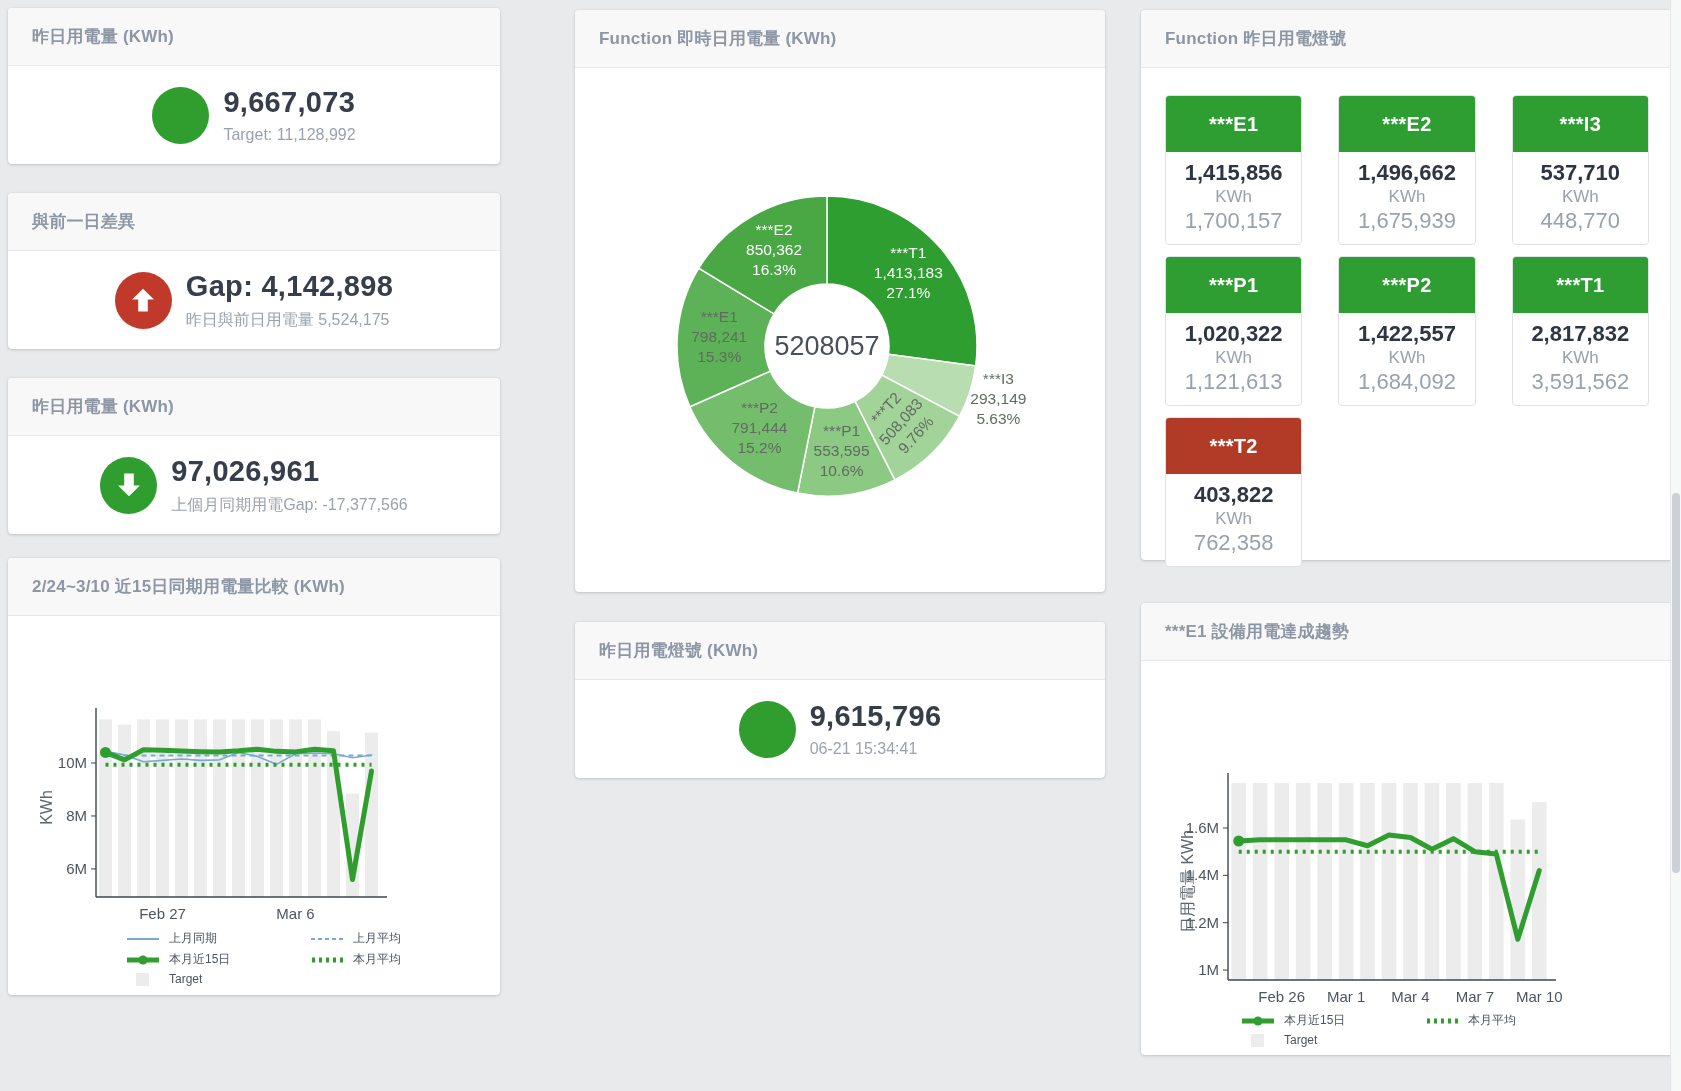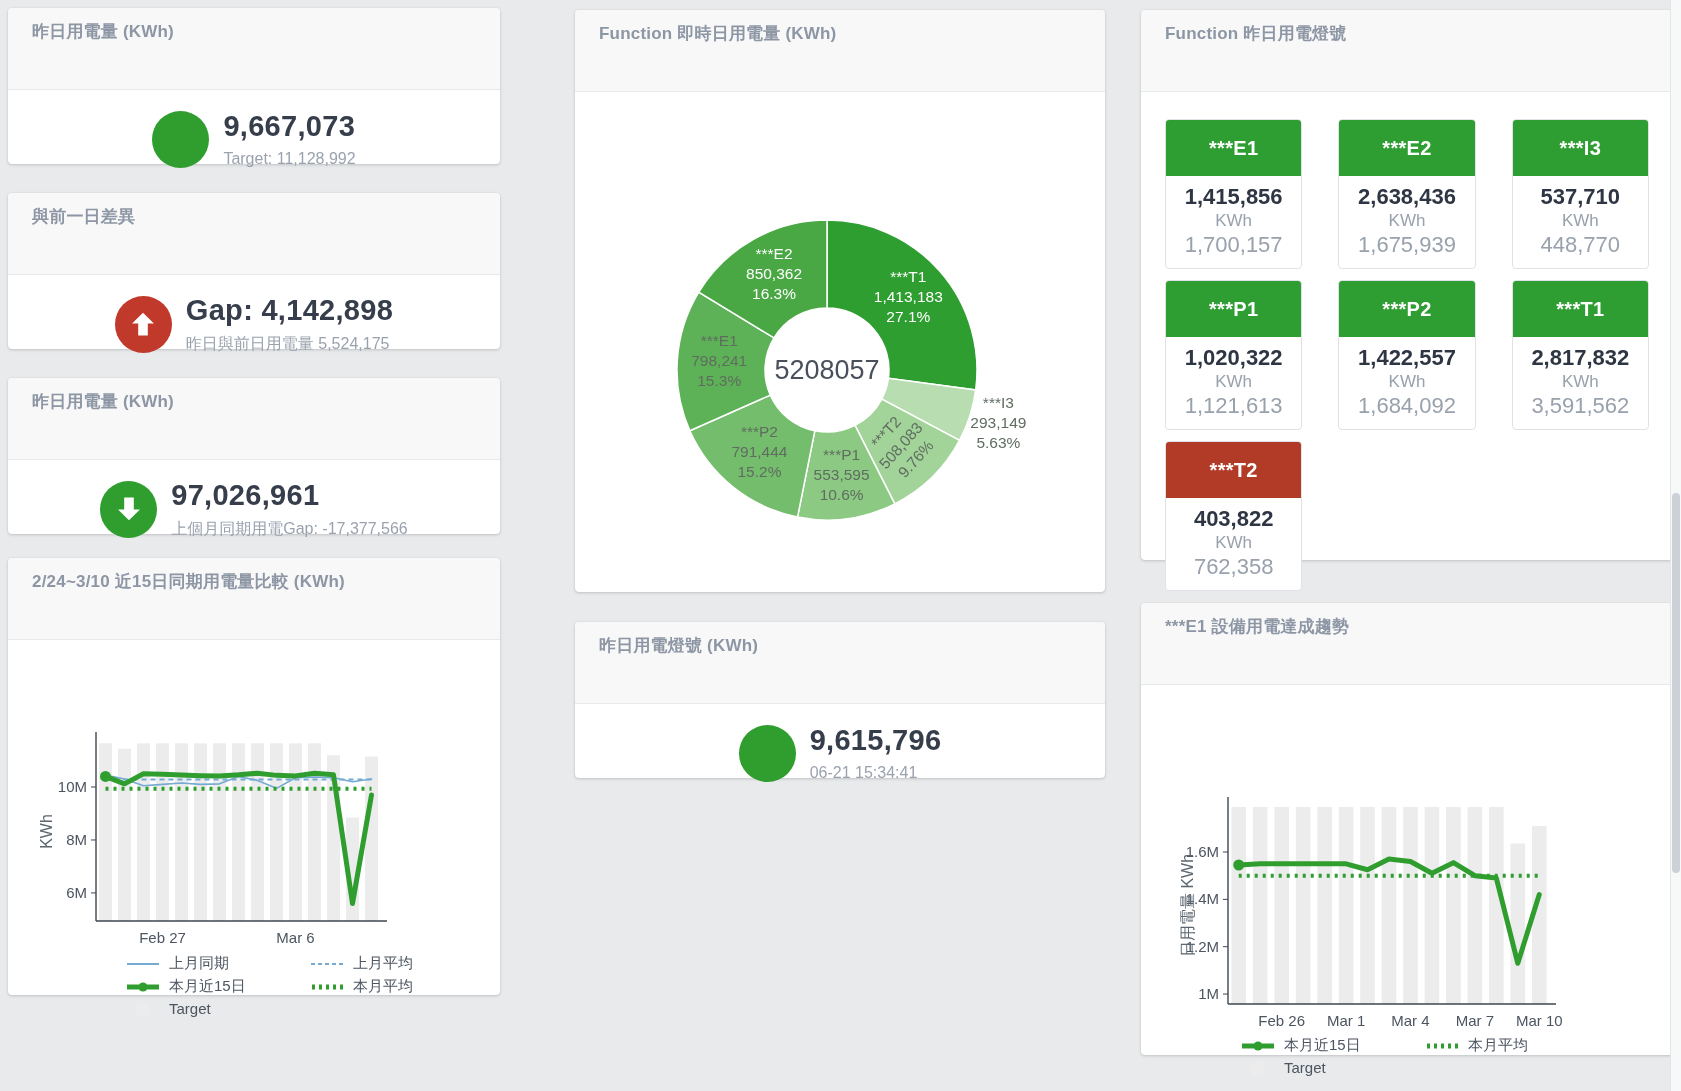--- a/index.html
+++ b/index.html
@@ -1,21 +1,21 @@
 <!DOCTYPE html>
 <html><head>
 <meta charset="utf-8">
 <style>
   html,body{margin:0;padding:0;}
   body{background:#e9eaeb;font-family:"Liberation Sans","DejaVu Sans",sans-serif;}
   .board{position:relative;width:1681px;height:1091px;overflow:hidden;background:#e9eaeb;}
   .card{position:absolute;background:#fff;border-radius:4px;
         box-shadow:0 1px 3px rgba(60,64,67,.22),0 0 1px rgba(60,64,67,.18);}
   .card-h{height:57px;background:#f8f8f9;border-bottom:1px solid #e8e9ec;
-          border-radius:4px 4px 0 0;display:flex;padding:12px 24px;}
+          border-radius:4px 4px 0 0;display:flex;align-items:center;padding:0 24px;}
   .card-h h2{margin:0;font-size:17px;color:#8d96a4;font-weight:bold;letter-spacing:.2px;}
   
   .card-yesterday{left:8px;top:8px;width:492px;height:156px;}
   .card-gap{left:8px;top:193px;width:492px;height:156px;}
   .card-month{left:8px;top:378px;width:492px;height:156px;}
   .card-estimate{left:575px;top:622px;width:530px;height:156px;}
   .card-compare{left:8px;top:558px;width:492px;height:437px;}
   .card-donut{left:575px;top:10px;width:530px;height:582px;}
   .card-lights{left:1141px;top:10px;width:534px;height:550px;}
   .card-trend{left:1141px;top:603px;width:534px;height:452px;}
@@ -31,21 +31,21 @@
   .tile{border:1px solid #dfe3e8;border-radius:4px;overflow:hidden;text-align:center;background:#fff;}
   .tile-h{height:56px;display:flex;align-items:center;justify-content:center;
           color:#fff;font-weight:bold;font-size:20px;letter-spacing:.3px;}
   .tile-b{padding:8px 4px 10px;}
   .tile-v{font-size:22px;font-weight:bold;color:#2e3543;}
   .tile-u{font-size:17px;color:#98a1ac;margin-top:1px;}
   .tile-t{font-size:22px;color:#98a1ac;margin-top:1px;}
   
   .chart-body{position:relative;height:calc(100% - 58px);}
   .legend{display:grid;column-gap:14px;row-gap:4px;margin-top:2px;}
-  .lg-item{display:flex;align-items:center;gap:9px;font-size:15px;color:#4c5560;white-space:nowrap;}
+  .lg-item{display:flex;align-items:center;gap:9px;font-size:12px;color:#4c5560;white-space:nowrap;}
   .lg-item svg{flex:0 0 auto;display:block;}
   
   .scrollbar{position:absolute;right:0;top:0;width:10px;height:1091px;
              background:#f7f8f8;border-left:1px solid #e4e5e7;}
   .scroll-thumb{position:absolute;left:1px;width:8px;top:493px;height:380px;
                 background:#ccd1d7;border-radius:4px;}
 </style>
 </head>
 <body>
 
@@ -228,21 +228,21 @@
           <div class="tile-h" style="background:#2f9e32">***E1</div>
           <div class="tile-b">
             <div class="tile-v">1,415,856</div>
             <div class="tile-u">KWh</div>
             <div class="tile-t">1,700,157</div>
           </div>
         </div>
         <div class="tile">
           <div class="tile-h" style="background:#2f9e32">***E2</div>
           <div class="tile-b">
-            <div class="tile-v">2,638,436</div>
+            <div class="tile-v">1,496,662</div>
             <div class="tile-u">KWh</div>
             <div class="tile-t">1,675,939</div>
           </div>
         </div>
         <div class="tile">
           <div class="tile-h" style="background:#2f9e32">***I3</div>
           <div class="tile-b">
             <div class="tile-v">537,710</div>
             <div class="tile-u">KWh</div>
             <div class="tile-t">448,770</div>

